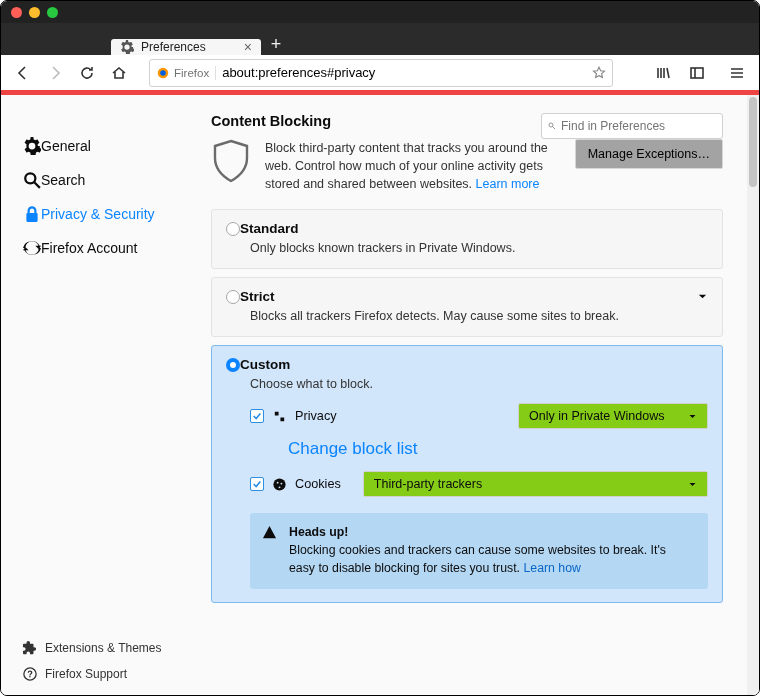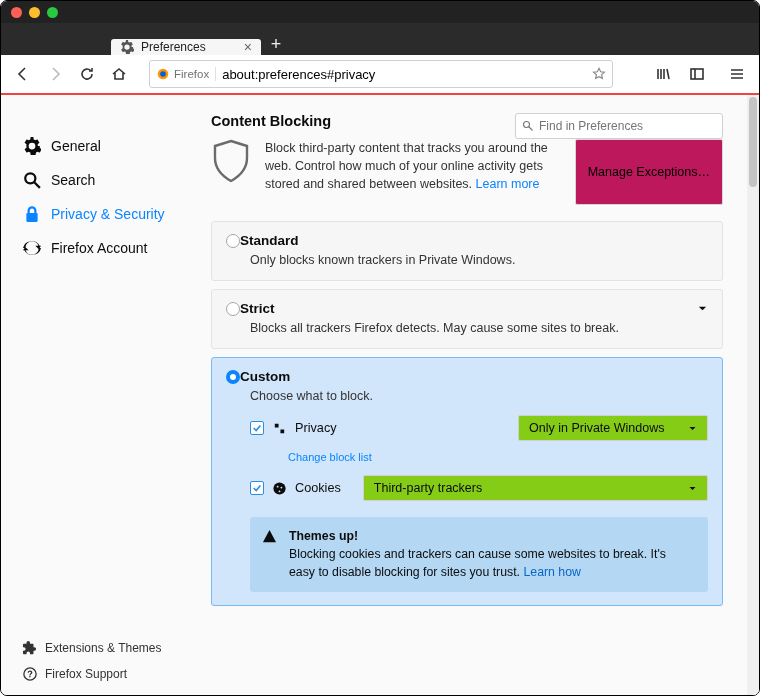--- a/index.html
+++ b/index.html
@@ -17,79 +17,79 @@
   
   .tabstrip { height: 32px; background: #2b2b2b; display: flex; align-items: flex-end; }
   .tabspacer { width: 110px; }
   .tab { background: #f6f6f6; width: 150px; display: flex; align-items: center; padding: 0 9px; border-top-left-radius: 3px; border-top-right-radius: 3px; gap: 7px; }
   .tab .favicon { width: 14px; height: 14px; color:#555; }
   .tab .title { flex: 1; font-size: 12px; color: #222; }
   .tab .closex { font-size: 14px; color: #666; }
   .newtab { width: 30px; display: flex; align-items: center; justify-content: center; color: #eee; font-size: 18px; }
 
   
-  .toolbar { height: 40px; background: #fff; border-bottom: 2px solid #ef4444; display: flex; align-items: center; padding: 0 10px; gap: 8px; }
+  .toolbar { height: 40px; background: #fff; border-bottom: 5px solid #ef4444; display: flex; align-items: center; padding: 0 10px; gap: 8px; }
   .tbtn { width: 24px; height: 24px; display:flex; align-items:center; justify-content:center; border-radius:3px; color:#333; }
   .tbtn svg { width:16px; height:16px; }
   .tbtn.dis { color: #bbb; }
   .urlbar { flex:1; height:28px; border:1px solid #d0d0d0; border-radius:3px; display:flex; align-items:center; padding:0 6px; gap:6px; margin:0 30px 0 10px; }
   .urlbar .ffb { display:flex; align-items:center; gap:4px; border-right:1px solid #e0e0e0; padding-right:6px; }
   .urlbar .ffb .qlogo { width:14px; height:14px; }
   .urlbar .ffb .lbl { font-size:11.5px; color:#737373; }
   .urlbar input { flex:1; border:none; outline:none; font-size:13px; }
   .urlbar .star { color:#888; }
   .rightbtns { display:flex; align-items:center; gap:10px; margin-left:auto; }
 
   
   .content { display:flex; height: calc(696px - 22px - 32px - 40px); background:#fafafa; }
   .main-scroll { width:12px; background:#f0f0f0; display:flex; }
   .main-scroll .thumb { width:8px; margin:2px auto 0; height:90px; background:#c4c4c4; border-radius:4px; }
 
   
   .sidebar { width: 190px; padding: 34px 0 10px 0; display:flex; flex-direction:column; }
   .sidebar .spaceg { flex:1; }
-  .sbitem { display:flex; align-items:center; gap:10px; padding: 8px 14px 8px 22px; font-size:14px; cursor:default; }
+  .sbitem { display:flex; align-items:center; padding: 8px 14px 8px 22px; font-size:14px; cursor:default; }
   .sbitem.active { color:#0a84ff; font-weight:500; }
   .sbitem svg { width:18px; height:18px; flex-shrink:0; }
   .sbsmall { display:flex; align-items:center; gap:8px; padding:6px 14px 6px 22px; font-size:12px; color:#333; }
   .sbsmall svg { width:14px; height:14px; }
 
   
   .main { flex:1; padding: 18px 24px 0 20px; overflow:hidden; }
-  .findbox { float:right; width:208px; height:26px; border:1px solid #d0d0d0; border-radius:3px; display:flex; align-items:center; padding:0 6px; gap:5px; background:#fff; }
+  .findbox { float:right; width:182px; height:26px; border:1px solid #d0d0d0; border-radius:3px; display:flex; align-items:center; padding:0 6px; gap:5px; background:#fff; }
   .findbox input { border:none; outline:none; font-size:12px; flex:1; }
   .findbox svg { width:12px; height:12px; color:#777; }
 
   h1 { clear:both; font-size:21px; font-weight:500; margin: 30px 0 14px; }
   h2 { font-size:14.5px; font-weight:700; margin-bottom:10px; }
 
   .cb-head { display:flex; gap:14px; margin-bottom:16px; }
   .shield { width:40px; height:44px; flex-shrink:0; }
   .cb-desc { font-size:12.5px; line-height:1.45; color:#333; flex:1; }
   .cb-desc a { color:#0a84ff; text-decoration:none; }
-  .exc-btn { background:#be185d; border:1px solid #d6d6d6; border-radius:2px; padding:25px 12px; font-size:12.5px; align-self:flex-start; white-space:nowrap; }
+  .exc-btn { background:#a3a3a3; border:1px solid #d6d6d6; border-radius:2px; padding:7px 12px; font-size:12.5px; align-self:flex-start; white-space:nowrap; }
 
   .optbox { border:1px solid #e3e3e3; background:#f6f6f6; border-radius:3px; margin-bottom:8px; padding:11px 14px 13px; }
   .opthead { display:flex; align-items:center; gap:0; }
   .opthead .ttl { font-weight:700; font-size:13.5px; }
   .opthead .exp { margin-left:auto; }
   .optbody { margin:5px 0 0 24px; font-size:12.5px; color:#333; }
   .rad { width:14px; height:14px; border-radius:50%; border:1px solid #a6a6a6; background:#fff; flex-shrink:0; }
   .rad.checked { border:4px solid #0a84ff; width:14px; height:14px; }
 
   .optbox.sel { border:1px solid #7db9ef; background:#d2e6fb; }
   .custrow { display:flex; align-items:center; gap:8px; margin:12px 0 0 24px; }
   .chk { width:14px; height:14px; border:1px solid #2c8fe6; background:#fff; border-radius:2px; display:flex; align-items:center; justify-content:center; flex-shrink:0; }
   .chk svg { width:10px; height:10px; color:#2c8fe6; }
   .rowicon { width:15px; height:15px; }
   .rowlabel { font-size:12.7px; flex: 0 0 auto; }
   .selbox { background:#84cc16; border:1px solid #d0d0d0; border-radius:2px; padding:5px 10px; font-size:12.5px; display:flex; align-items:center; gap:10px; }
   .selbox.small { margin-left:auto; width:190px; justify-content:space-between; }
   .selbox.wide { margin-left:14px; flex:1; justify-content:space-between; }
-  .linkrow { margin:10px 0 0 62px; font-size:11px; }
+  .linkrow { margin:10px 0 0 62px; font-size:17px; }
   .linkrow a { color:#0a84ff; text-decoration:none; }
 
   .notice { margin:16px 0 0 24px; background:#b4d8f4; border-radius:3px; padding:11px 14px 11px 12px; display:flex; gap:12px; font-size:12.3px; line-height:1.45; }
   .notice .warnicon { width:15px; height:15px; flex-shrink:0; margin-top:1px;}
   .notice .nt { font-weight:700; }
   .notice a { color:#0a66c7; text-decoration:none; }
 </style>
 </head>
 <body>
 
@@ -303,21 +303,21 @@
               <path fill="currentColor" d="M2 4l4 4 4-4z"></path>
             </svg>
         </div>
       </div>
 
       <div class="notice">
         <svg class="warnicon" viewBox="0 0 16 16">
             <path fill="currentColor" d="M8 1l7 13H1zM7.3 6h1.4l-.2 4H7.5zM8 12.6a.8.8 0 110-1.6.8.8 0 010 1.6z"></path>
           </svg>
         <div>
-          <span class="nt">Themes up!</span><br>
+          <span class="nt">Heads up!</span><br>
           <span>Blocking cookies and trackers can cause some websites to break. It's easy to disable blocking for sites you trust.  </span>
           <a href="#">Learn how</a>
         </div>
       </div>
     </div>
   </div>
 
   <div class="main-scroll">
       <div class="thumb"></div>
     </div>

